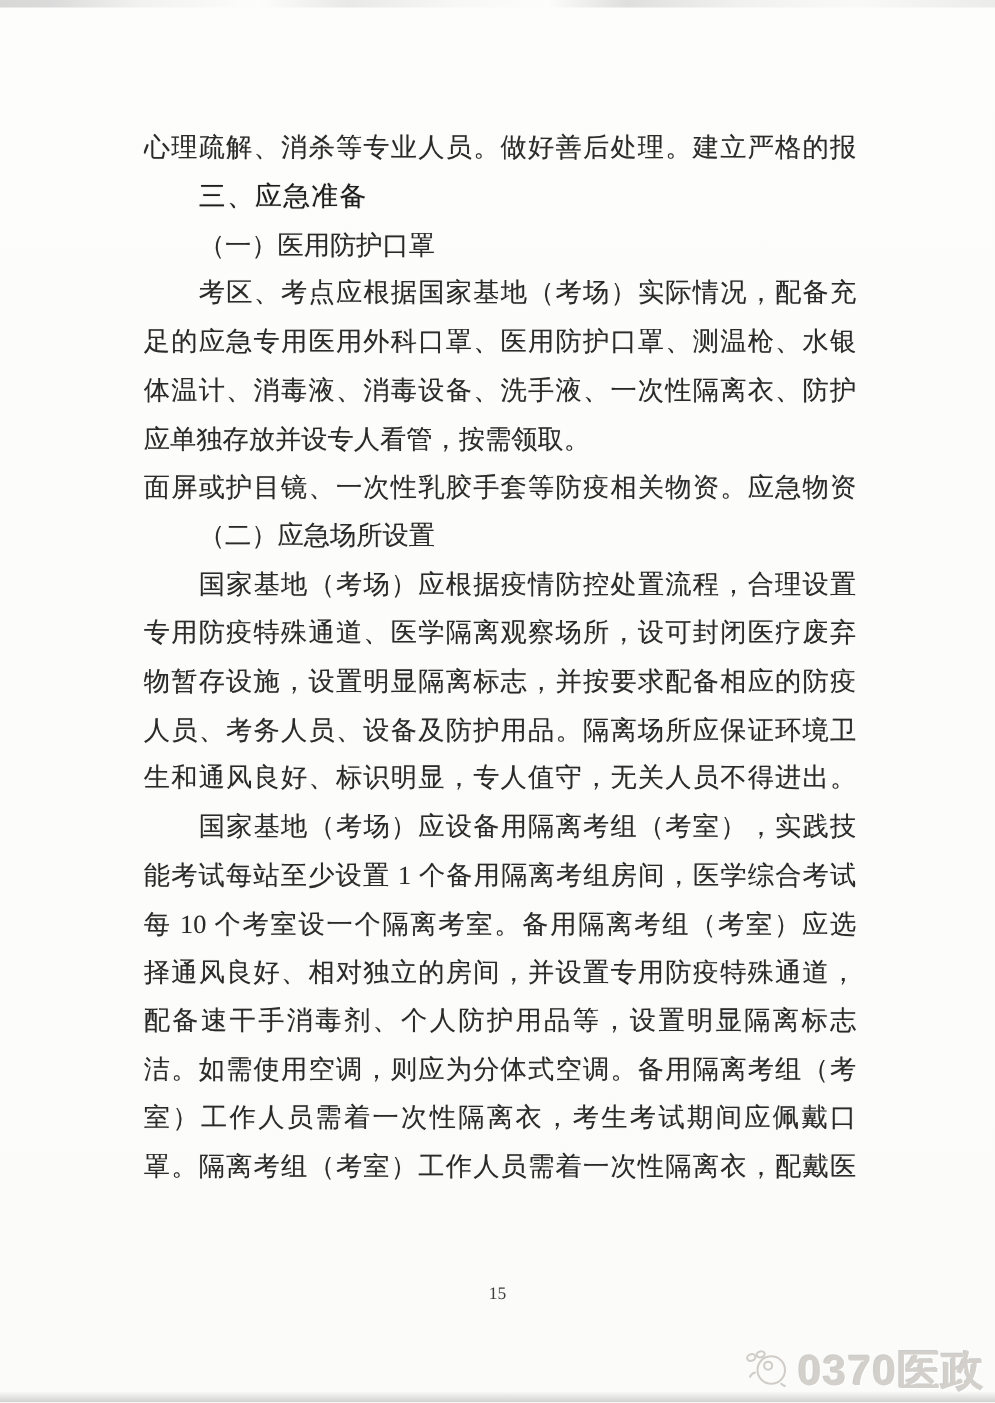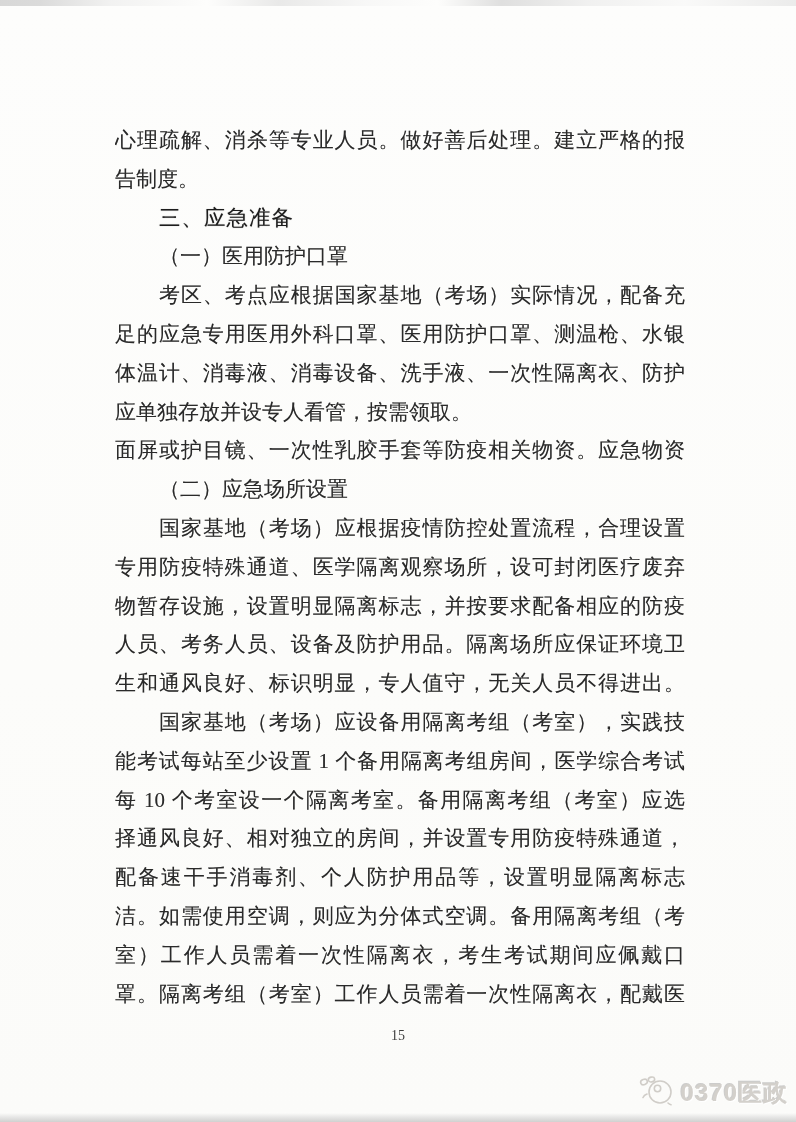--- a/index.html
+++ b/index.html
@@ -34,21 +34,20 @@
   
   .content {
     position: absolute;
     left: 115px;
     top: 99px;
     width: 570px;
     font-size: 21px;
     line-height: 38.8px;
     color: #2a2a2a;
     text-shadow: 0 0 0.6px rgba(60,60,60,.35); 
-    margin-top: 22px;
   }
   .line { height: 38.8px; overflow: hidden; }
   .j { text-align: justify; text-align-last: justify; }
   .ind { text-indent: 44px; }
   .heading {
     font-weight: normal;
     color: #1d1d1d;
     font-family: "Liberation Sans", "DejaVu Sans", sans-serif;
     font-size: 21.5px;
     letter-spacing: 1px;
@@ -69,38 +68,37 @@
     position: absolute;
     top: 1074px;
     right: 8px;
     display: flex;
     align-items: center;
     gap: 5px;
   }
   .watermark-text {
     font-family: "Liberation Sans", "DejaVu Sans", sans-serif;
     font-weight: bold;
-    font-size: 24px;
+    font-size: 34px;
     letter-spacing: 1px;
     color: #d3d0cb;
     text-shadow: 1px 1px 0 #ffffff, -1px -1px 0 rgba(165,165,165,.55);
   }
   .watermark-logo { width: 42px; height: 38px; }
 </style>
 </head>
 <body>
 
 <div class="page">
 
   <div class="scan-edge-top"></div>
 
   <div class="content">
 
   <div class="line j">心理疏解、消杀等专业人员。做好善后处理。建立严格的报</div>
-      <div class="line">告制度。</div>
       <div class="line ind heading">三、应急准备</div>
       <div class="line ind">（一）医用防护口罩</div>
       <div class="line j ind">考区、考点应根据国家基地（考场）实际情况，配备充</div>
       <div class="line j">足的应急专用医用外科口罩、医用防护口罩、测温枪、水银</div>
       <div class="line j">体温计、消毒液、消毒设备、洗手液、一次性隔离衣、防护</div>
       <div class="line">应单独存放并设专人看管，按需领取。</div>
       <div class="line j">面屏或护目镜、一次性乳胶手套等防疫相关物资。应急物资</div>
       <div class="line ind">（二）应急场所设置</div>
       <div class="line j ind">国家基地（考场）应根据疫情防控处置流程，合理设置</div>
       <div class="line j">专用防疫特殊通道、医学隔离观察场所，设可封闭医疗废弃</div>

